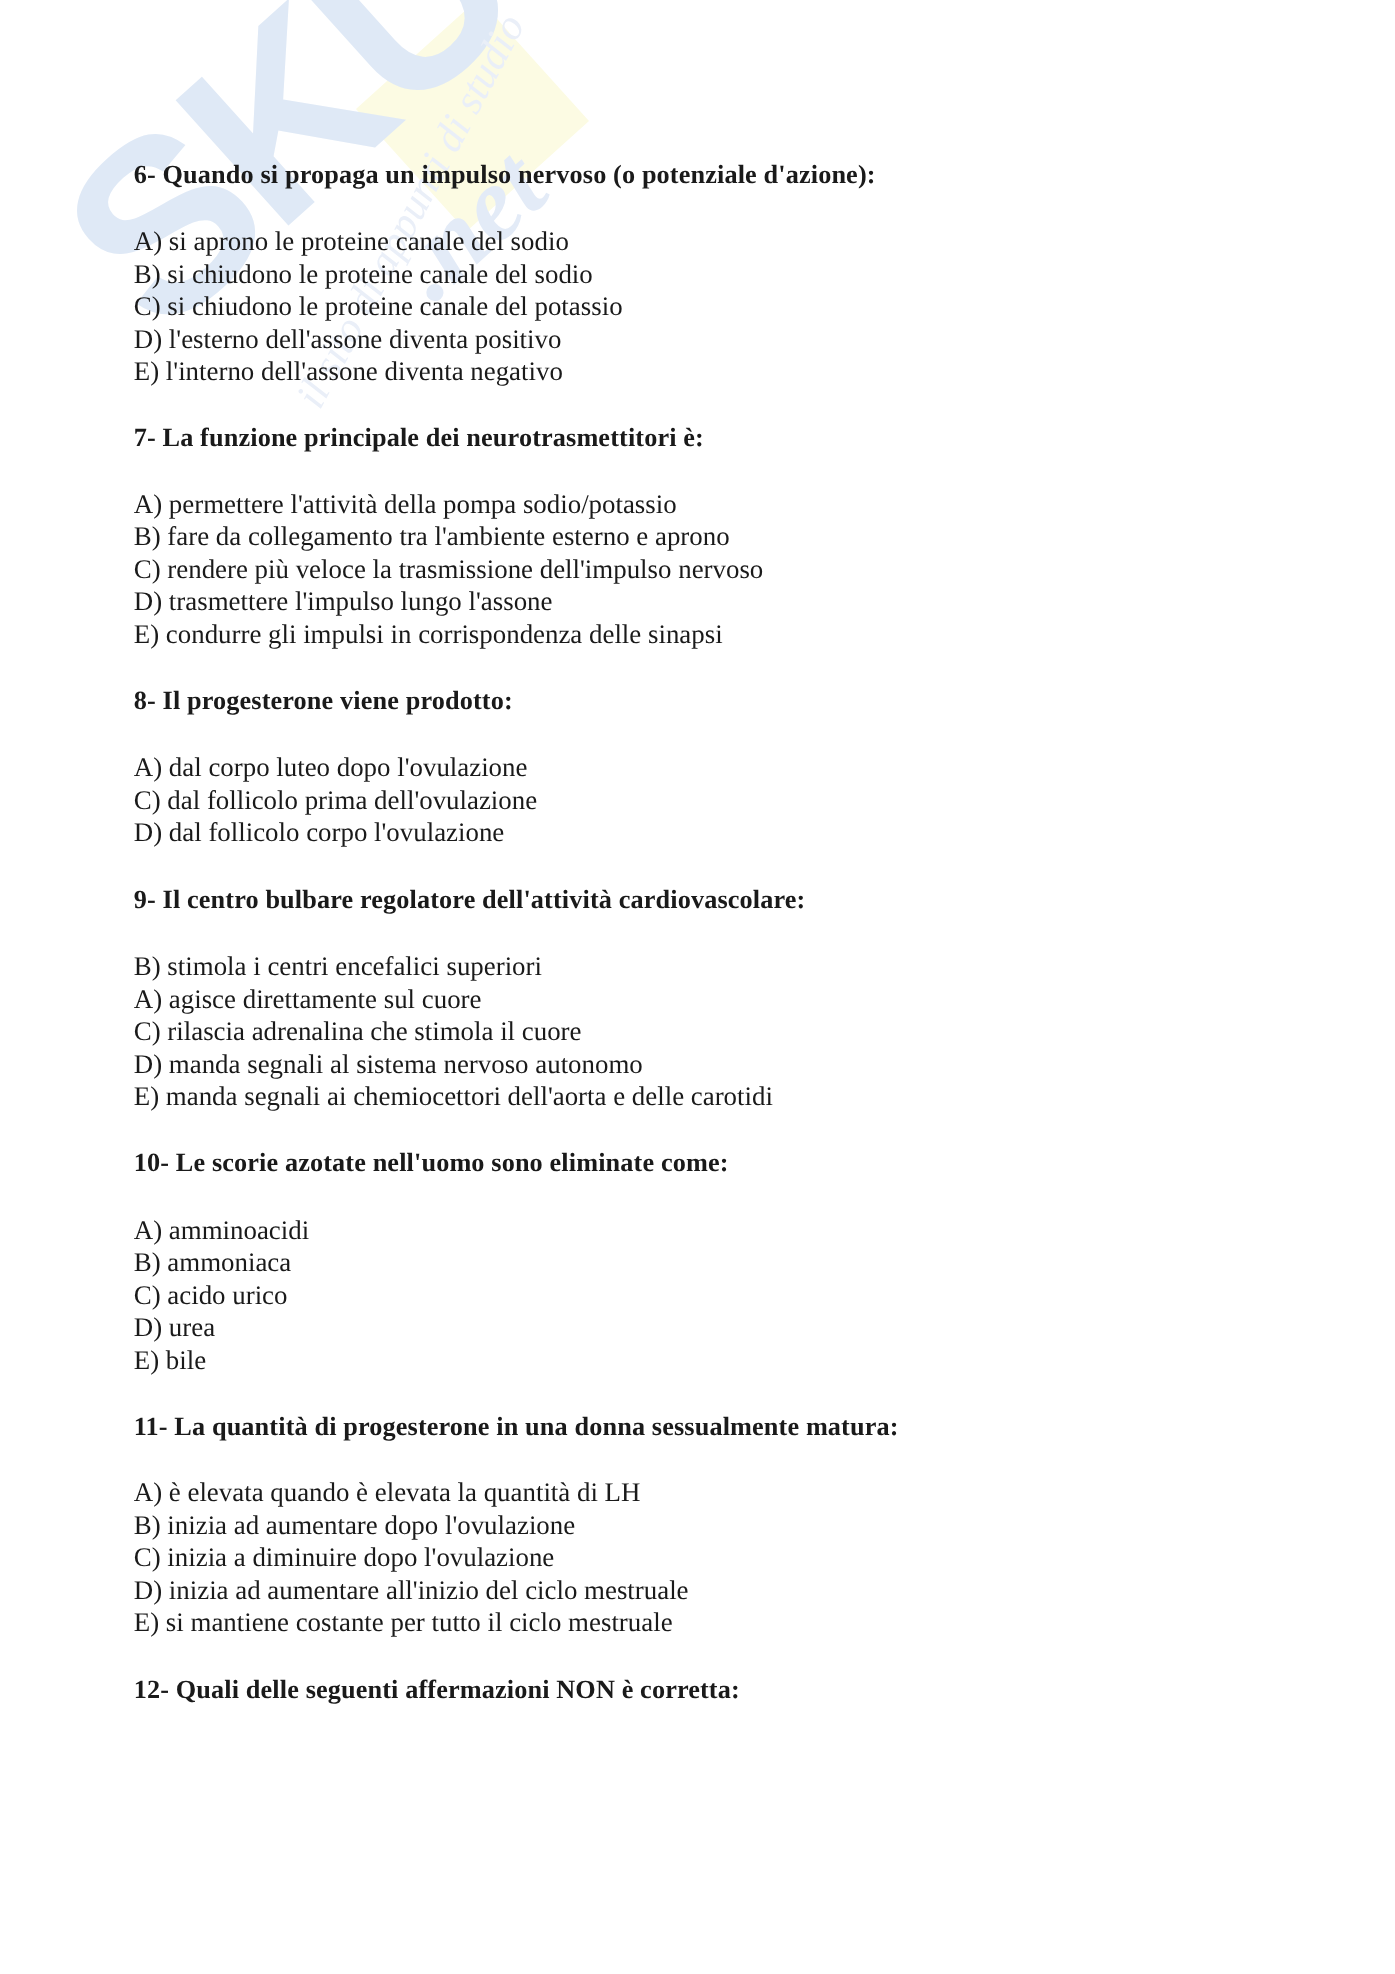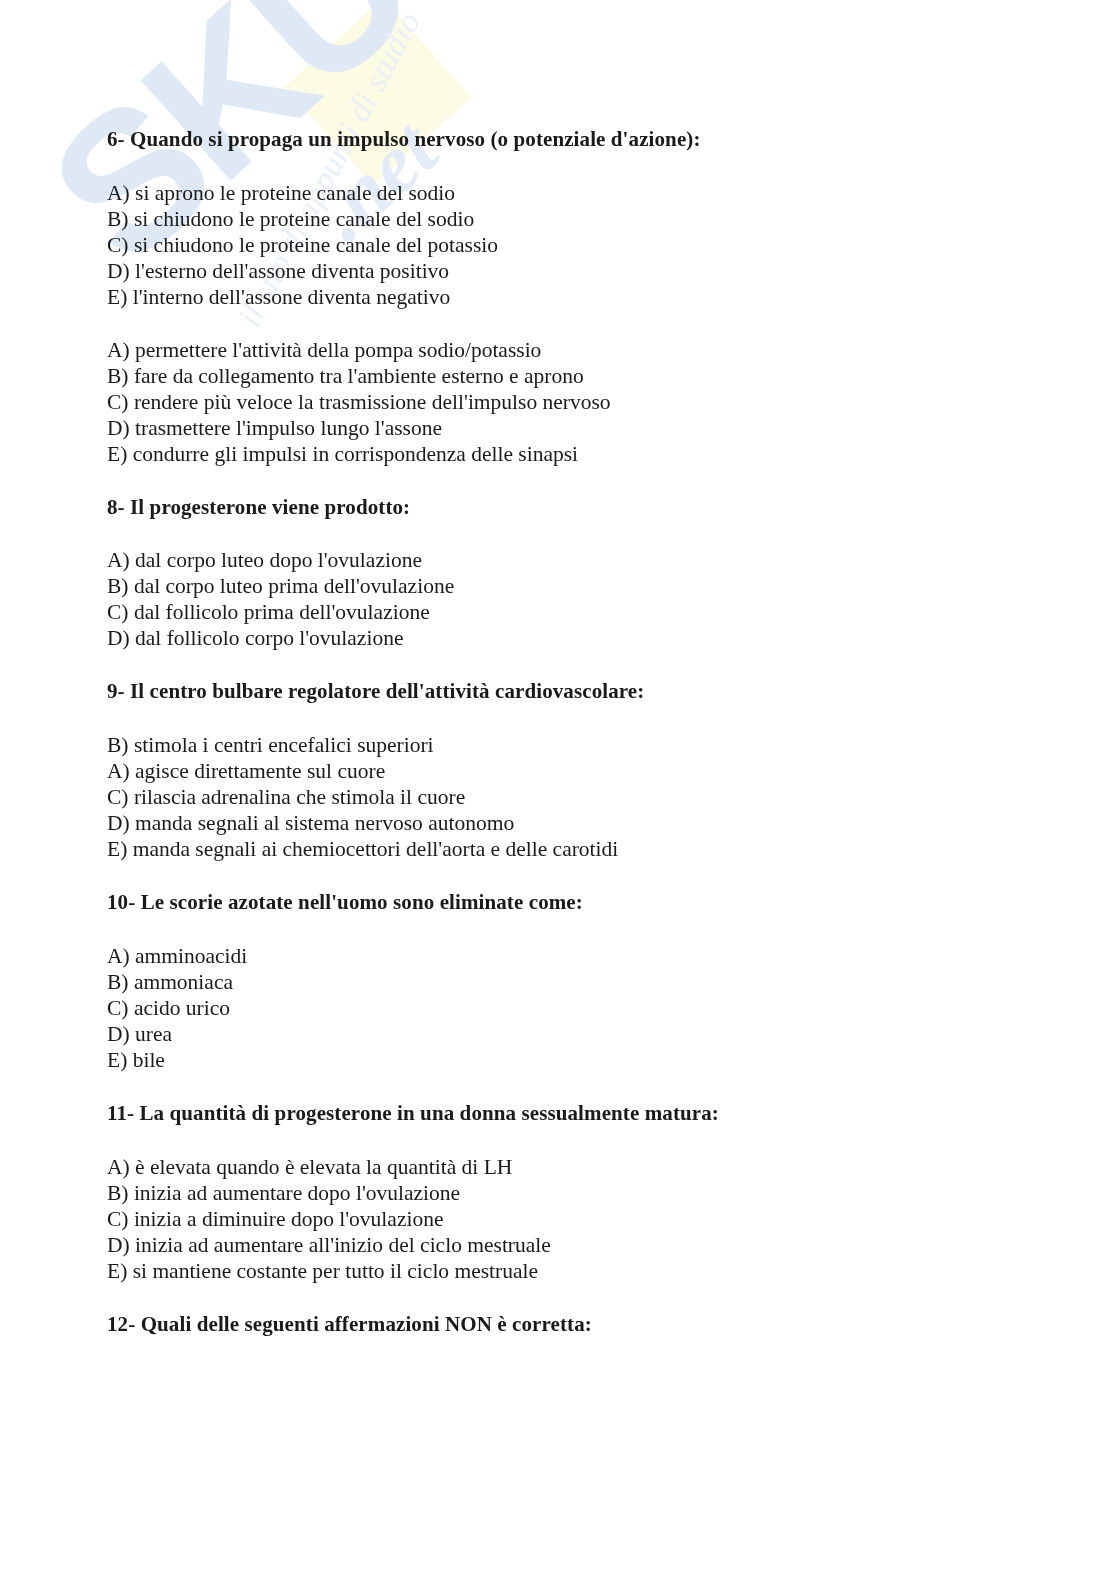--- a/index.html
+++ b/index.html
@@ -130,34 +130,34 @@
       <ul class="options">
         <li>A) si aprono le proteine canale del sodio</li>
         <li>B) si chiudono le proteine canale del sodio</li>
         <li>C) si chiudono le proteine canale del potassio</li>
         <li>D) l'esterno dell'assone diventa positivo</li>
         <li>E) l'interno dell'assone diventa negativo</li>
       </ul>
     </div>
 
     <div class="qblock">
+      <p class="qtitle">7- La funzione principale dei neurotrasmettitori è:</p>
       <ul class="options">
         <li>A) permettere l'attività della pompa sodio/potassio</li>
         <li>B) fare da collegamento tra l'ambiente esterno e aprono</li>
         <li>C) rendere più veloce la trasmissione dell'impulso nervoso</li>
         <li>D) trasmettere l'impulso lungo l'assone</li>
         <li>E) condurre gli impulsi in corrispondenza delle sinapsi</li>
       </ul>
     </div>
 
     <div class="qblock">
       <p class="qtitle">8- Il progesterone viene prodotto:</p>
       <ul class="options">
         <li>A) dal corpo luteo dopo l'ovulazione</li>
-        <li>B) dal corpo luteo prima dell'ovulazione</li>
         <li>C) dal follicolo prima dell'ovulazione</li>
         <li>D) dal follicolo corpo l'ovulazione</li>
       </ul>
     </div>
 
     <div class="qblock">
       <p class="qtitle">9- Il centro bulbare regolatore dell'attività cardiovascolare:</p>
       <ul class="options">
         <li>B) stimola i centri encefalici superiori</li>
         <li>A) agisce direttamente sul cuore</li>

